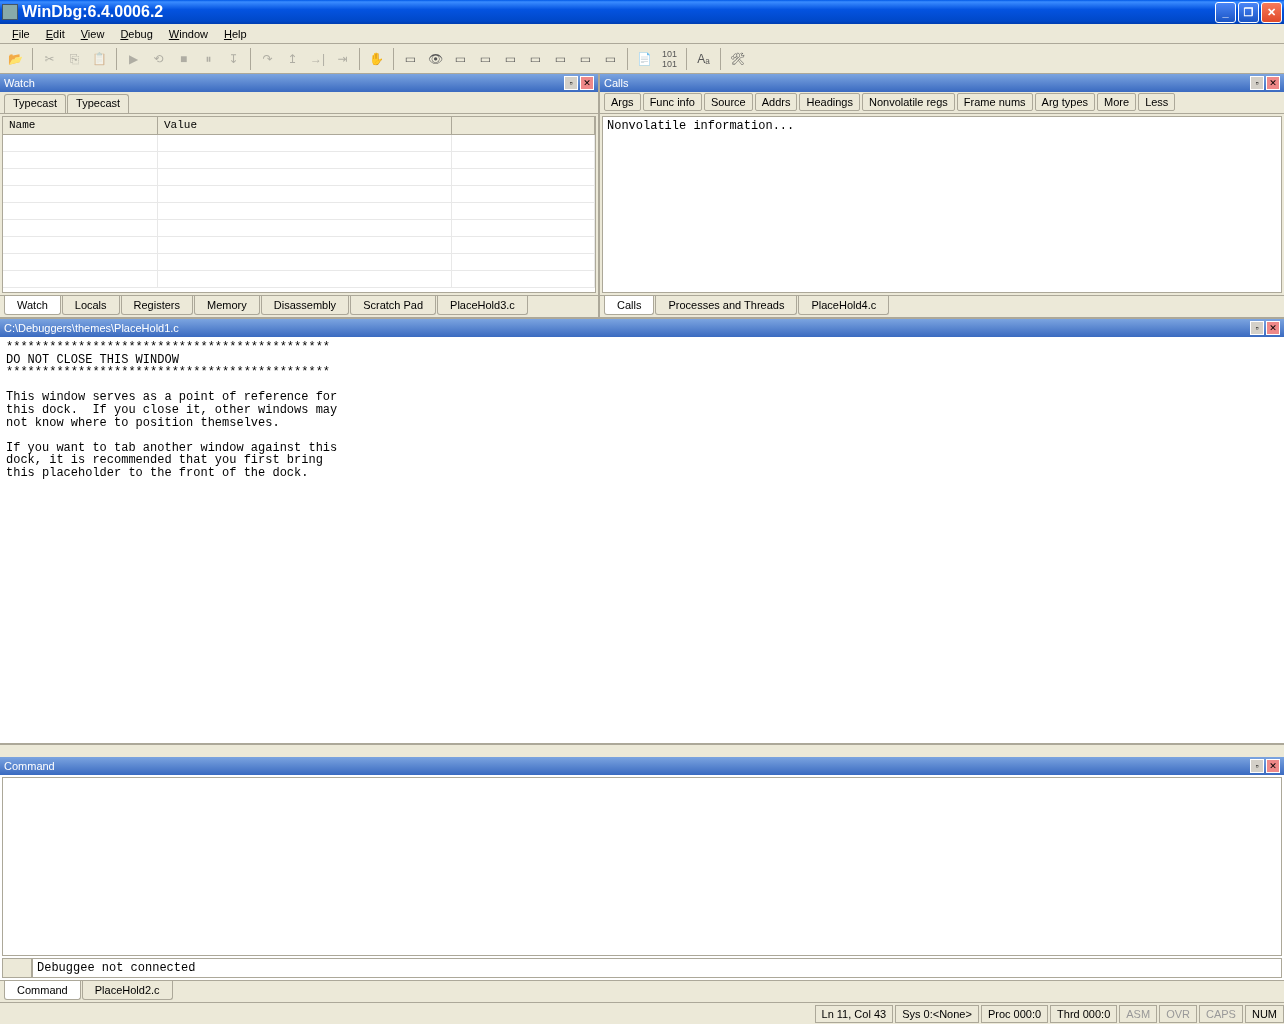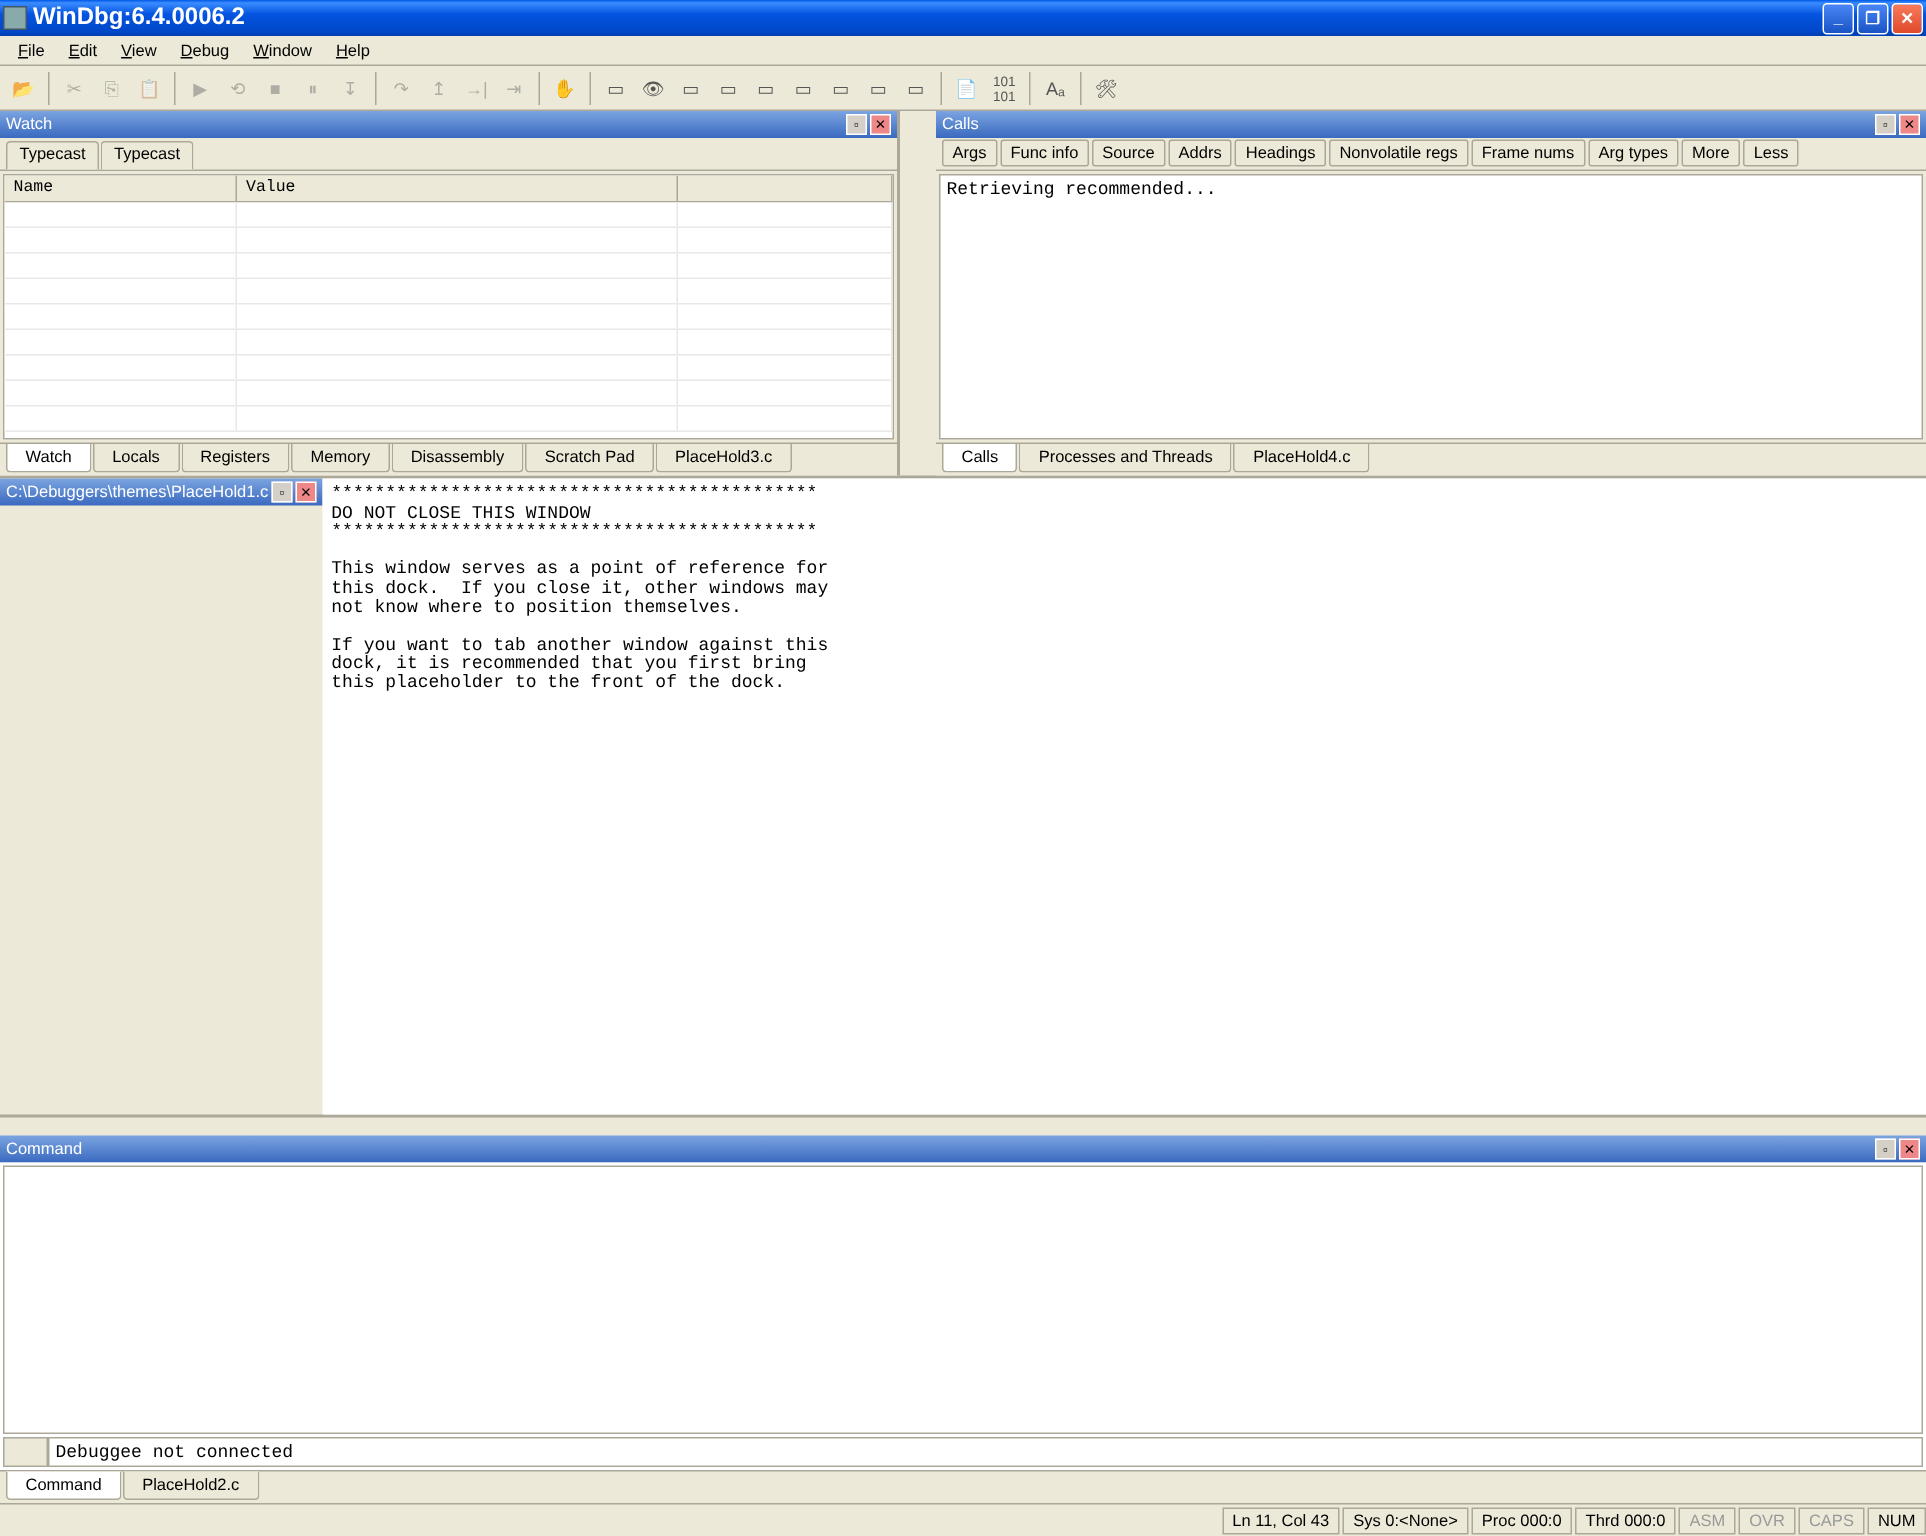--- a/index.html
+++ b/index.html
@@ -62,21 +62,21 @@
   border: 1px solid transparent;
   display: flex; align-items: center; justify-content: center;
   font-size: 12px;
   color: #555;
 }
 .tool-sep { width: 1px; height: 22px; background: #aca899; margin: 0 3px; }
 .tool-btn.disabled { opacity: 0.4; }
 
 .main-area { flex: 1; display: flex; flex-direction: column; }
 
-.top-row { display: flex; height: 245px; border-bottom: 2px solid #aca899; gap: 24px; }
+.top-row { display: flex; height: 245px; border-bottom: 2px solid #aca899; }
 .watch-pane { width: 600px; display: flex; flex-direction: column; border-right: 2px solid #aca899; }
 .calls-pane { flex: 1; display: flex; flex-direction: column; }
 
 .pane-header {
   background: linear-gradient(to bottom, #7ba4e0, #3a6ac0);
   color: white;
   height: 18px;
   display: flex;
   align-items: center;
   padding: 0 4px;
@@ -184,21 +184,21 @@
   border: 1px solid #aca899;
   margin: 2px;
   padding: 2px 4px;
   font-family: 'Courier New', monospace;
   font-size: 12px;
 }
 
 .source-pane {
   flex: 1;
   display: flex;
-  flex-direction: row;
+  flex-direction: column;
   border-bottom: 2px solid #aca899;
 }
 .source-content {
   flex: 1;
   background: #fff;
   padding: 4px 6px;
   font-family: 'Courier New', monospace;
   font-size: 12px;
   white-space: pre-wrap;
   line-height: 1.05;
@@ -413,21 +413,21 @@
         <div class="cbtn">Func info</div>
         <div class="cbtn">Source</div>
         <div class="cbtn">Addrs</div>
         <div class="cbtn">Headings</div>
         <div class="cbtn">Nonvolatile regs</div>
         <div class="cbtn">Frame nums</div>
         <div class="cbtn">Arg types</div>
         <div class="cbtn">More</div>
         <div class="cbtn">Less</div>
       </div>
-      <div class="calls-content">Retrieving recommended...</div>
+      <div class="calls-content">Nonvolatile information...</div>
       <div class="bottom-tabs">
         <div class="btab active">Calls</div>
         <div class="btab">Processes and Threads</div>
         <div class="btab">PlaceHold4.c</div>
       </div>
     </div>
   </div>
 
   <div class="source-pane">
     <div class="pane-header">

